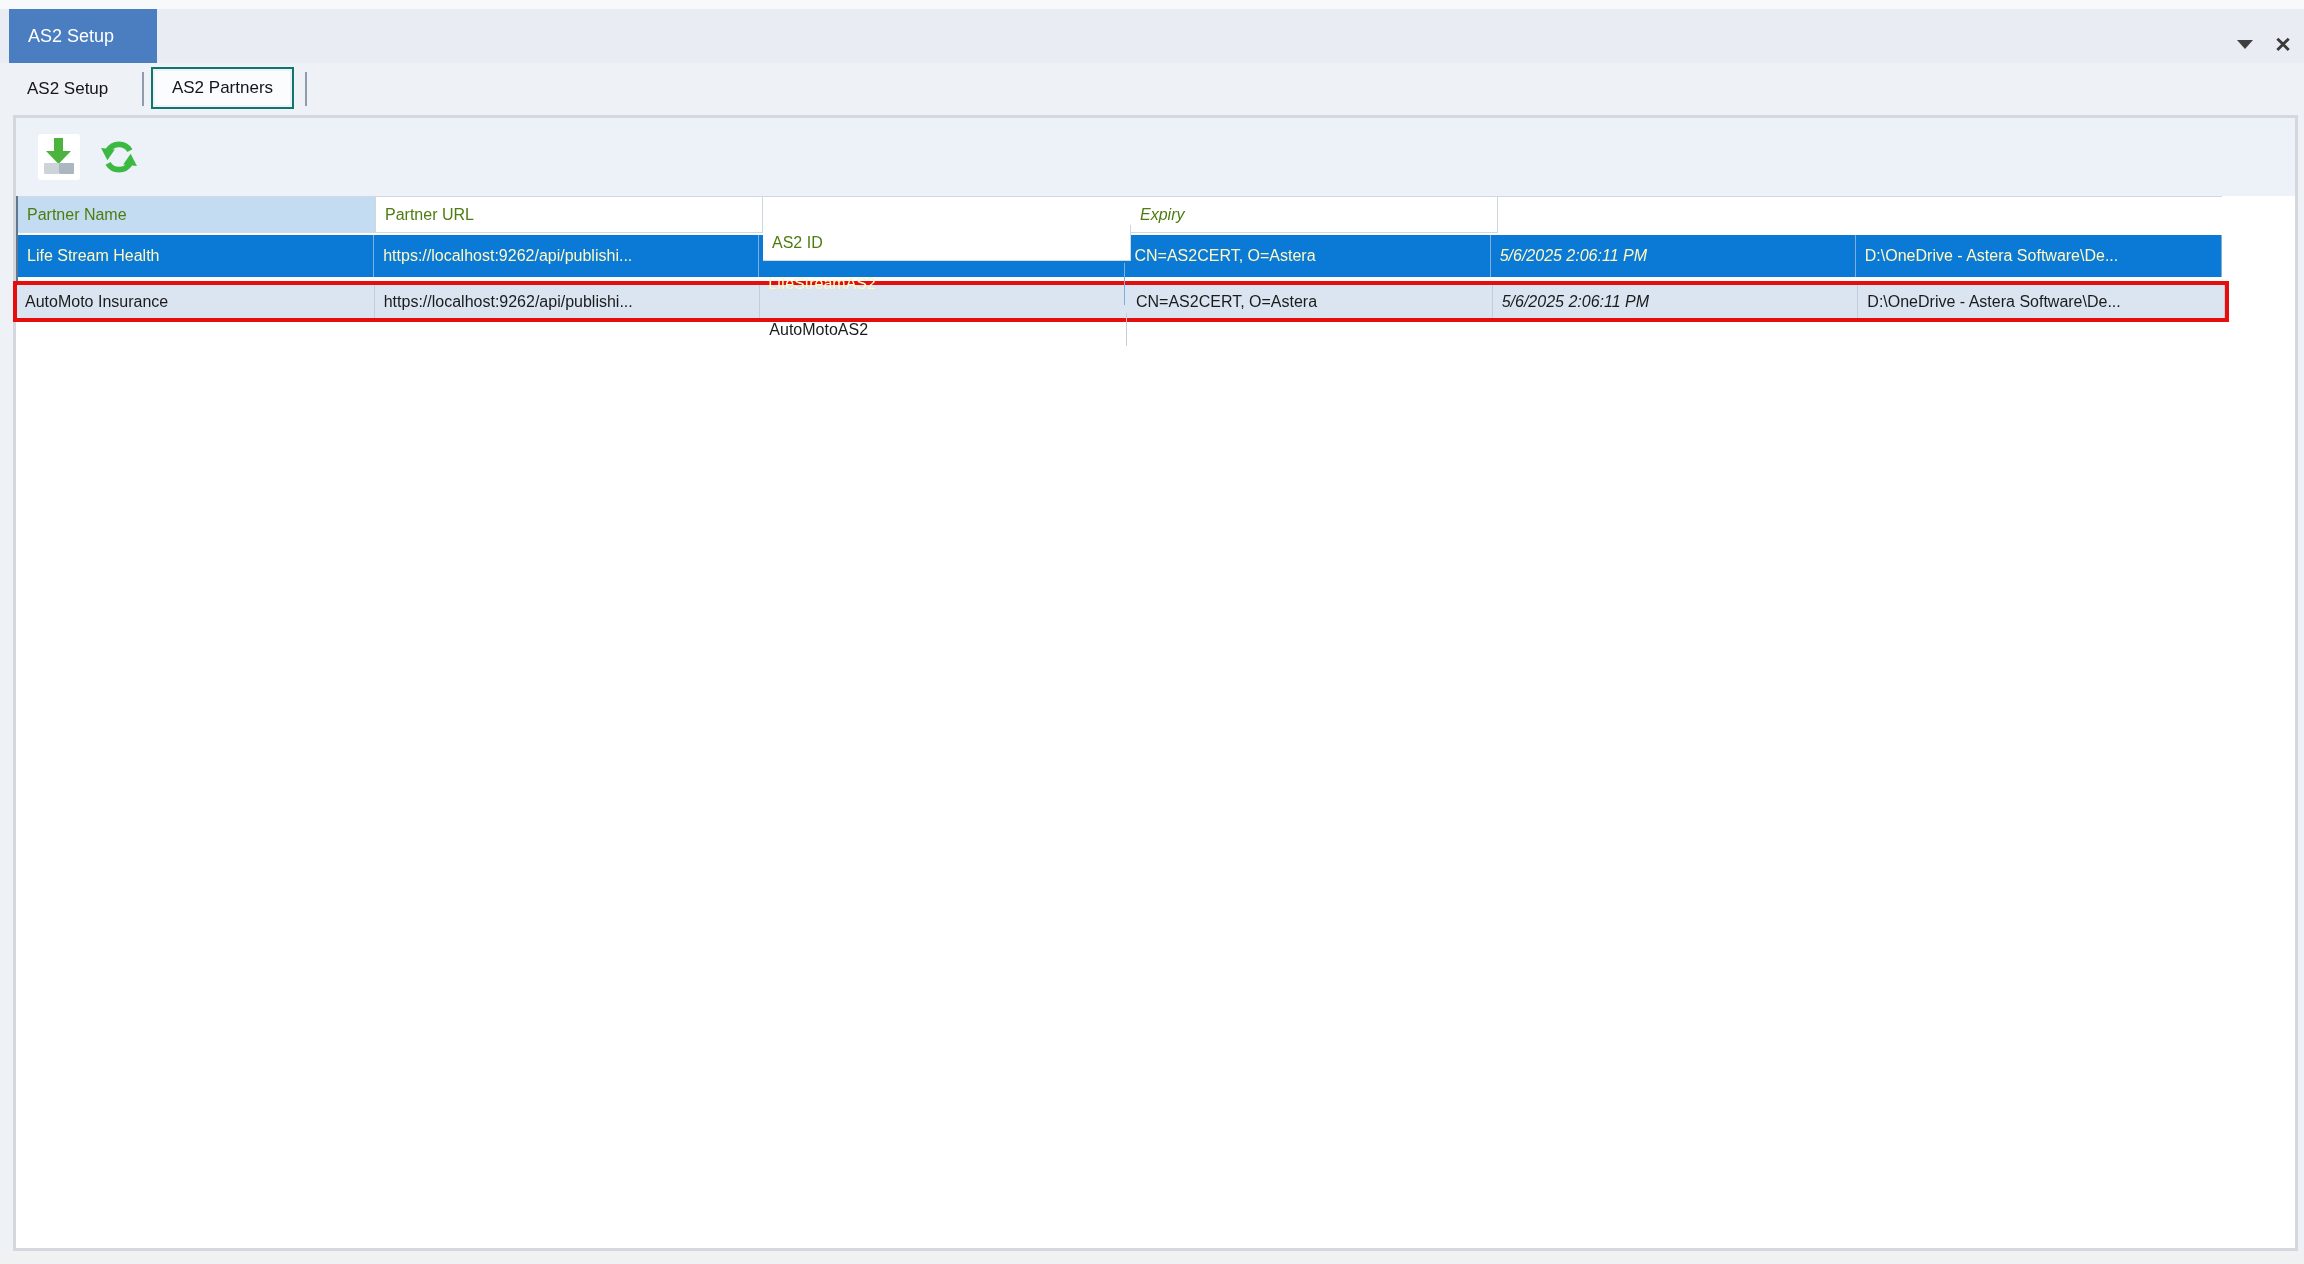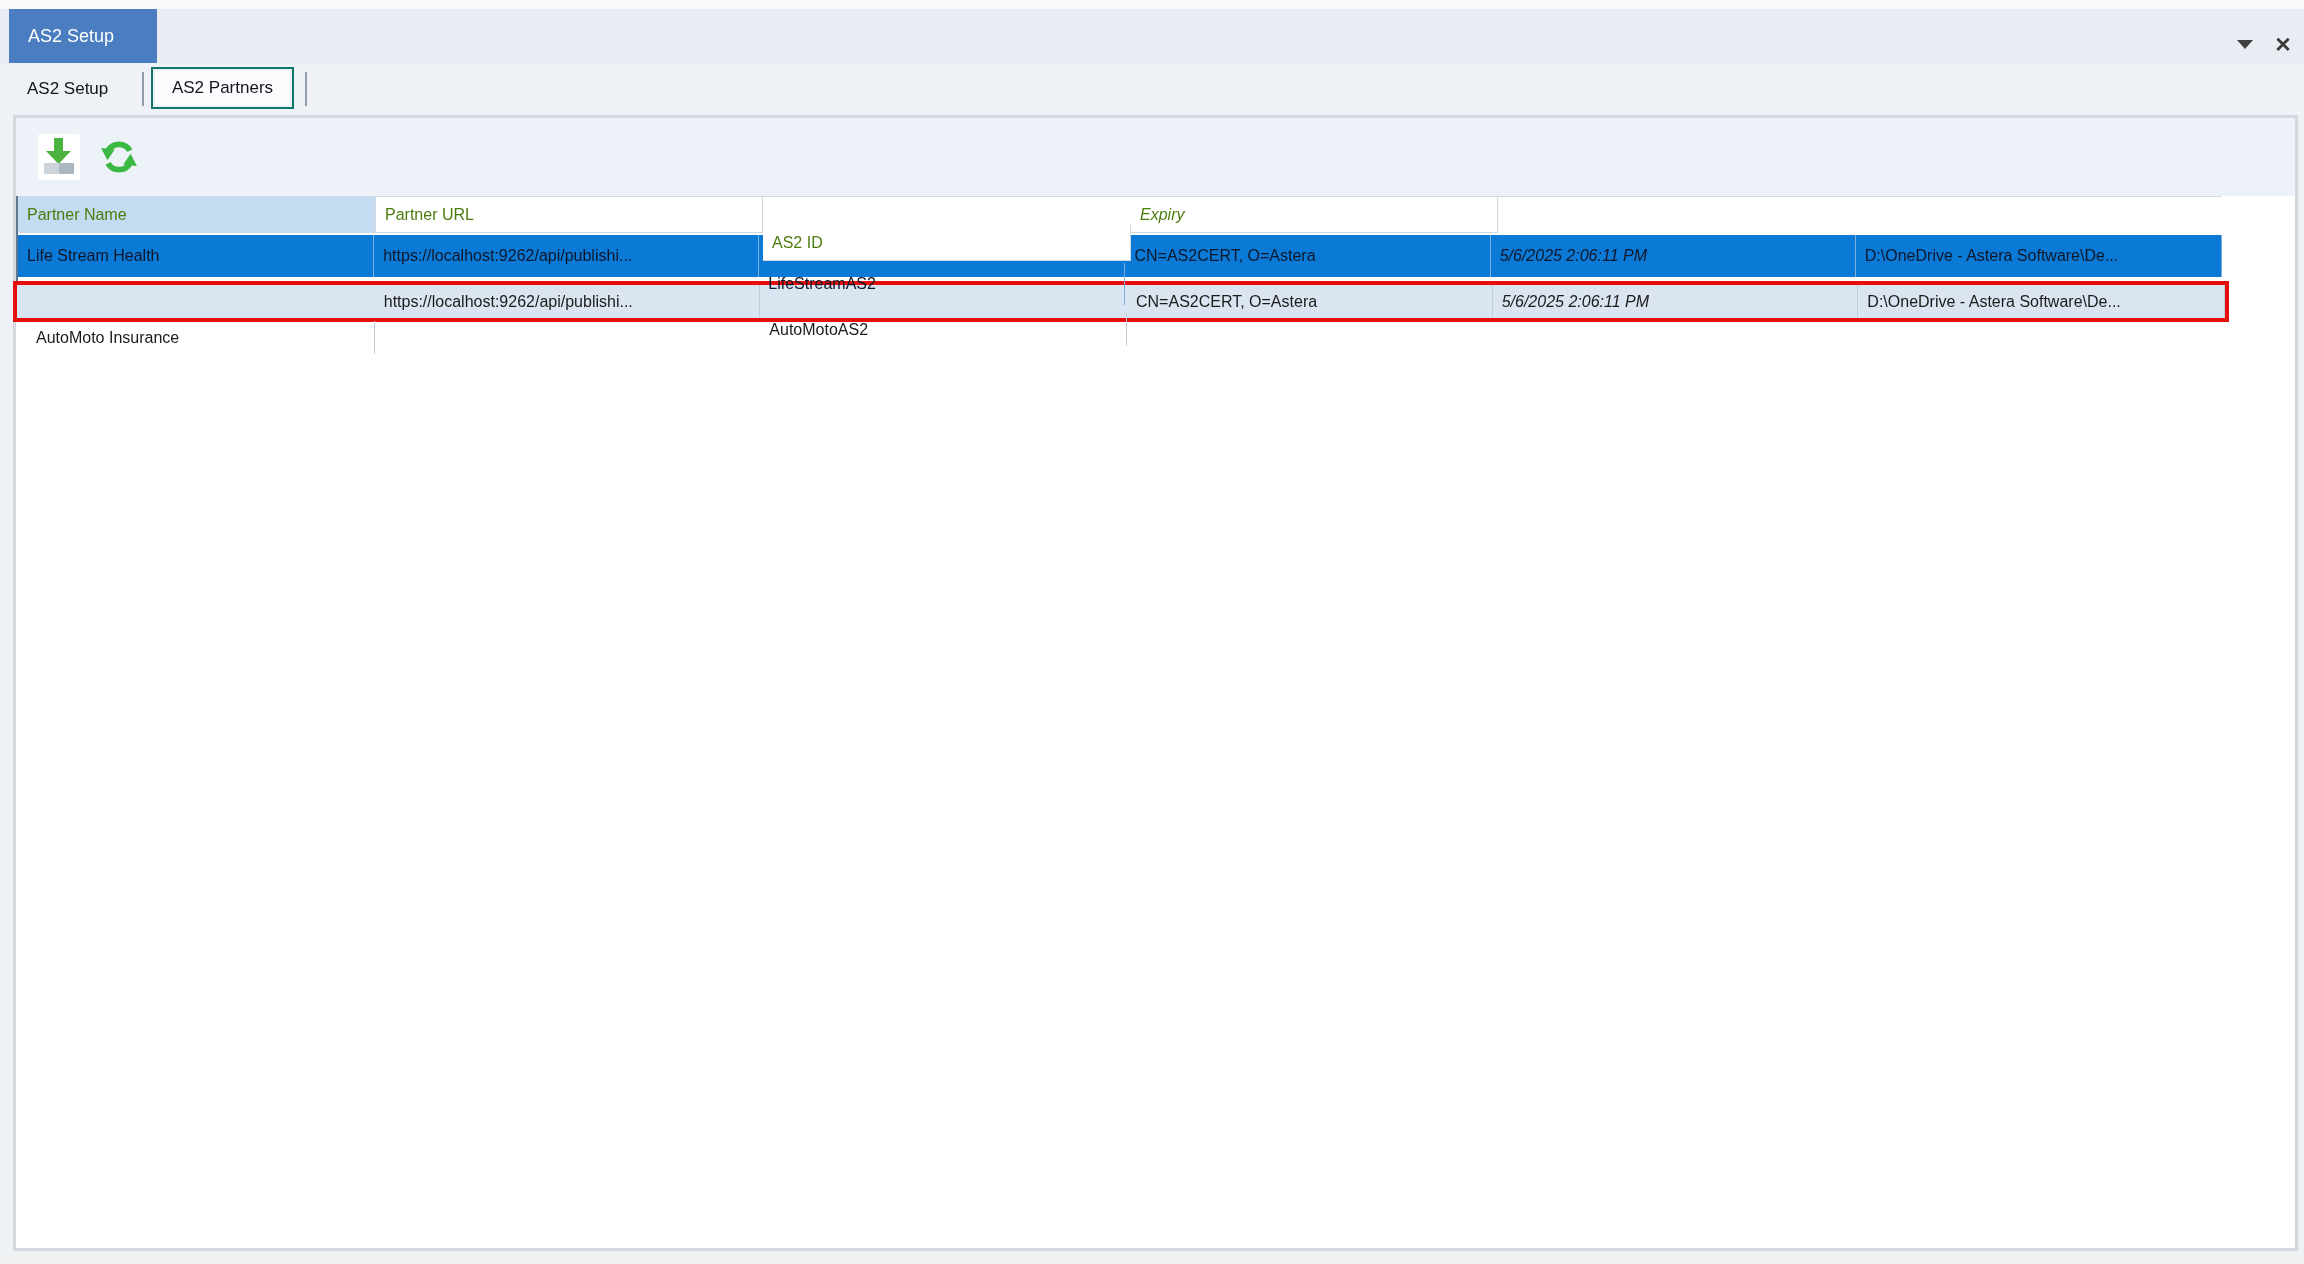--- a/index.html
+++ b/index.html
@@ -57,31 +57,31 @@
   .hdr-row { display:flex; height:37px; background:#ffffff; border-top:1px solid #d2d9e2; }
   .hdr-cell {
     height:100%; display:flex; align-items:center; padding-left:9px;
     font-size:16px; color:#4d7c0f; background:#ffffff;
     border-right:1px solid #cfd6de; border-bottom:1px solid #d2d9e2;
     overflow:hidden; white-space:nowrap;
   }
   .hdr-cell.selected-col { background:#c3dcf1; }
   .row { display:flex; }
   .row-selected { height:42px; margin-top:2px; background:#0b79d6; }
-  .row-selected .cell { color:#0f172a; border-right:1px solid #7fb0dc; }
+  .row-selected .cell { color:#fef9c3; border-right:1px solid #7fb0dc; }
   .cell {
     height:100%; display:flex; align-items:center; padding-left:9px;
     font-size:16px; overflow:hidden; white-space:nowrap;
   }
   .row-highlighted {
     height:41px; margin-top:4px; margin-left:-5px;
     width:2216px; border:4px solid #e60d0d; background:#dbe5f1;
   }
   .row-highlighted .cell { color:#1b1b1b; border-right:1px solid #c4cedb; }
-  .row-highlighted .cell:first-child { padding-left:19px;margin-top:36px; }
+  .row-highlighted .cell:first-child { padding-left:8px; }
   
   .c0 { width:358px; } .c1 { width:387px; } .c2 { width:368px;margin-top:28px; }
   .c3 { width:367px; } .c4 { width:367px;font-style:italic; } .c5 { width:368px; }
   .row-highlighted .c0 { width:359px; } 
 
   .bottom-strip { position:absolute; left:0; top:1251px; width:2304px; height:13px; background:#eff1f3; }
 </style>
 </head>
 <body>
 

